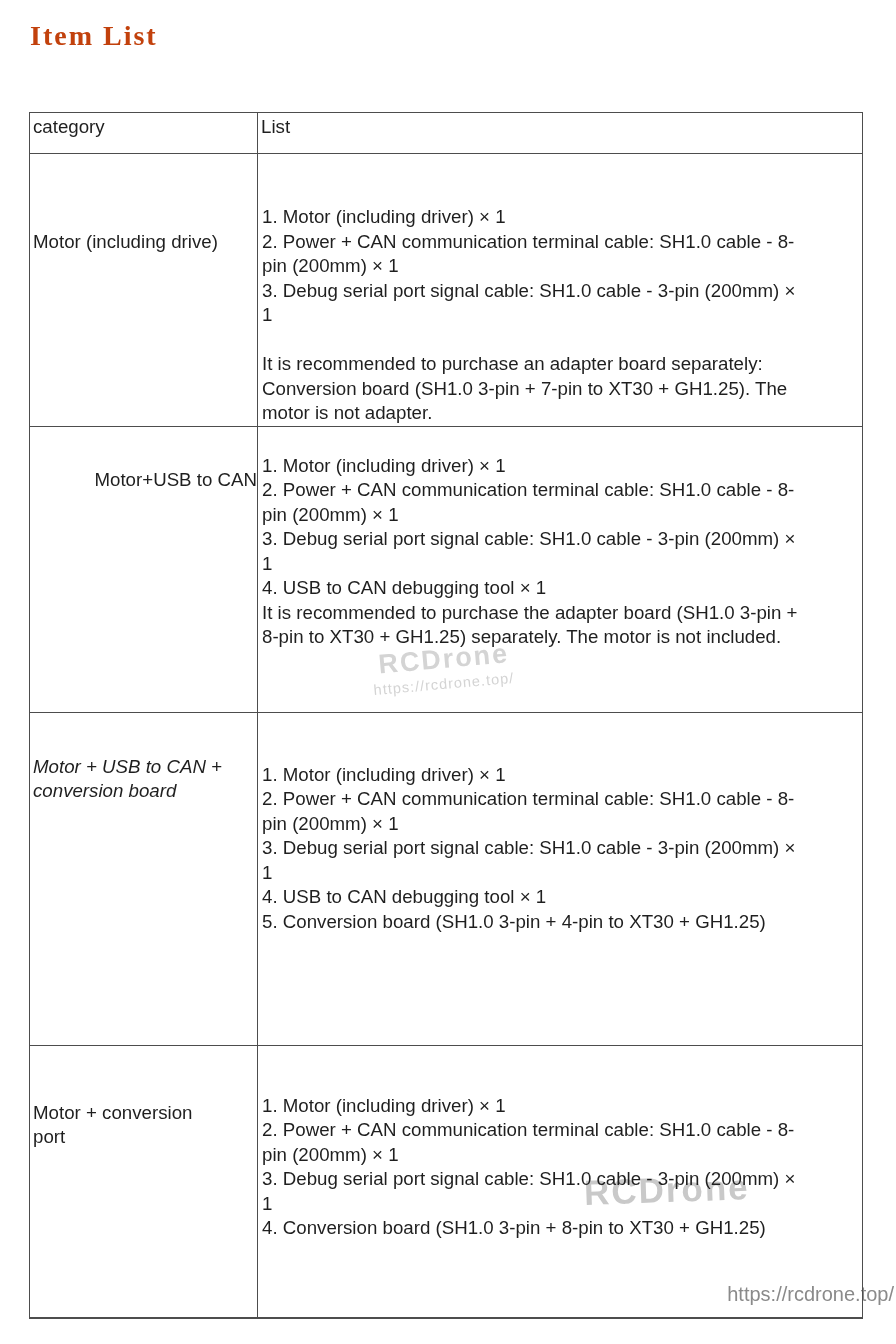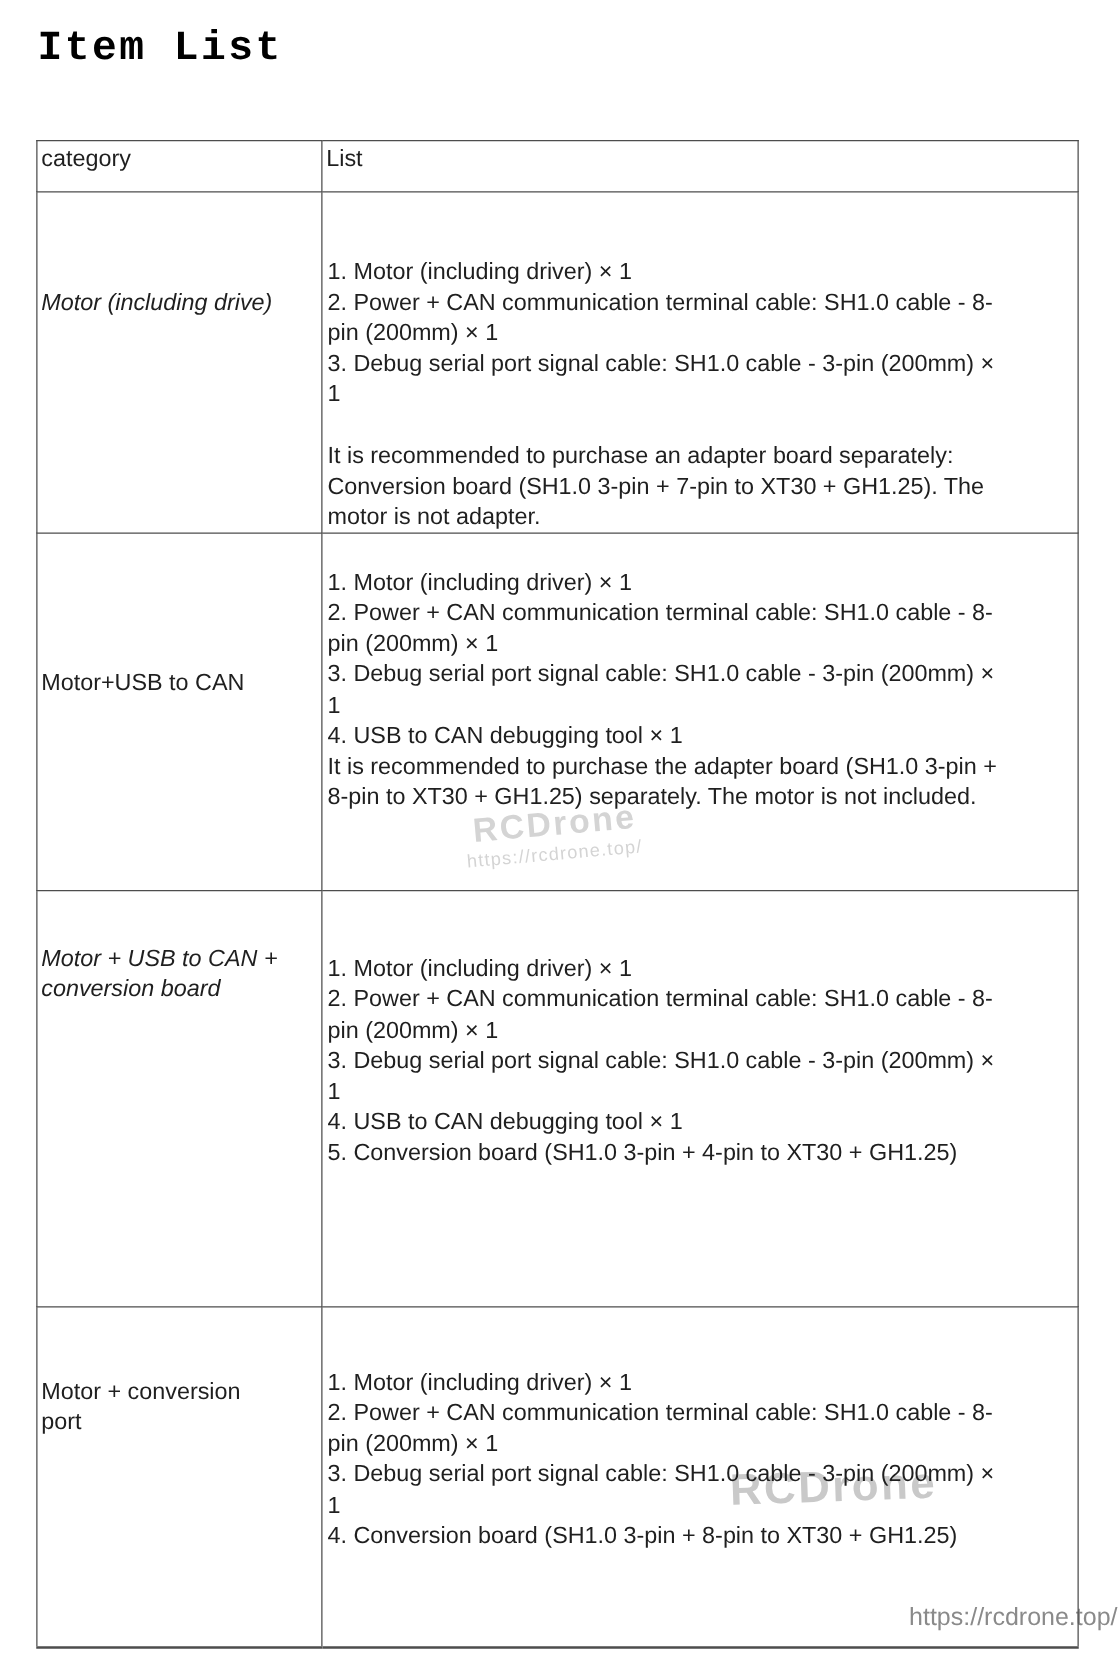--- a/index.html
+++ b/index.html
@@ -2,41 +2,41 @@
 <html><head>
 <meta charset="utf-8">
 <style>
   html,body { margin:0; padding:0; background:#ffffff; }
   .page {
     position:relative; width:896px; height:1344px; background:#ffffff;
     font-family:"Liberation Sans", sans-serif; color:#1f1f1f; overflow:hidden;
   }
   .title {
     position:absolute; left:30px; top:20px;
-    font-family:Liberation Mono, monospace; font-weight:bold;
-    font-size:33px; letter-spacing:2px; color:#000000;
+    font-family:Liberation Serif, serif; font-weight:bold;
+    font-size:28px; letter-spacing:2px; color:#c2410c;
   }
   .itemtable {
     position:absolute; left:29px; top:112px; width:833px;
     border-collapse:collapse; table-layout:fixed; font-size:18.7px;
   }
   .itemtable th, .itemtable td {
     border:1px solid #4d4d4d; vertical-align:top; padding:0;
     font-weight:normal; text-align:left; overflow:visible;
   }
   .itemtable tr.last td { border-bottom:2px solid #4d4d4d; }
   .col-cat { width:228px; } .col-list { width:605px; }
   th.hcell { height:37px; padding:3px 0 0 3px; font-size:18.7px;margin-left:44px; }
   .tline { line-height:24.5px; height:24.5px; white-space:pre; }
   td.cat  { padding-left:3px; }
   td.list { padding-left:4px; }
   tr.r1 { height:268px; } tr.r2 { height:286px; }
   tr.r3 { height:333px; } tr.r4 { height:273px; }
-  tr.r1 td.cat{ padding-top:76px;font-style:italic; } tr.r1 td.list{ padding-top:51px; }
-  tr.r2 td.cat{ padding-top:107px; } tr.r2 td.list{ padding-top:27px; }
+  tr.r1 td.cat{ padding-top:76px; } tr.r1 td.list{ padding-top:51px; }
+  tr.r2 td.cat{ padding-top:41px;text-align:right; } tr.r2 td.list{ padding-top:27px; }
   tr.r3 td.cat{ padding-top:42px;font-style:italic; } tr.r3 td.list{ padding-top:50px; }
   tr.r4 td.cat{ padding-top:55px; } tr.r4 td.list{ padding-top:48px; }
   .wm1 {
     position:absolute; left:372px; top:644px; transform:rotate(-5deg);
     color:#d4d4d4; text-align:left;
   }
   .wm1-brand { font-size:27px; font-weight:bold; letter-spacing:2px; margin-left:7px; }
   .wm1-url   { font-size:14.5px; letter-spacing:1px; margin-top:1px; }
   .wm2 {
     position:absolute; left:584px; top:1170px; transform:rotate(-2deg);

